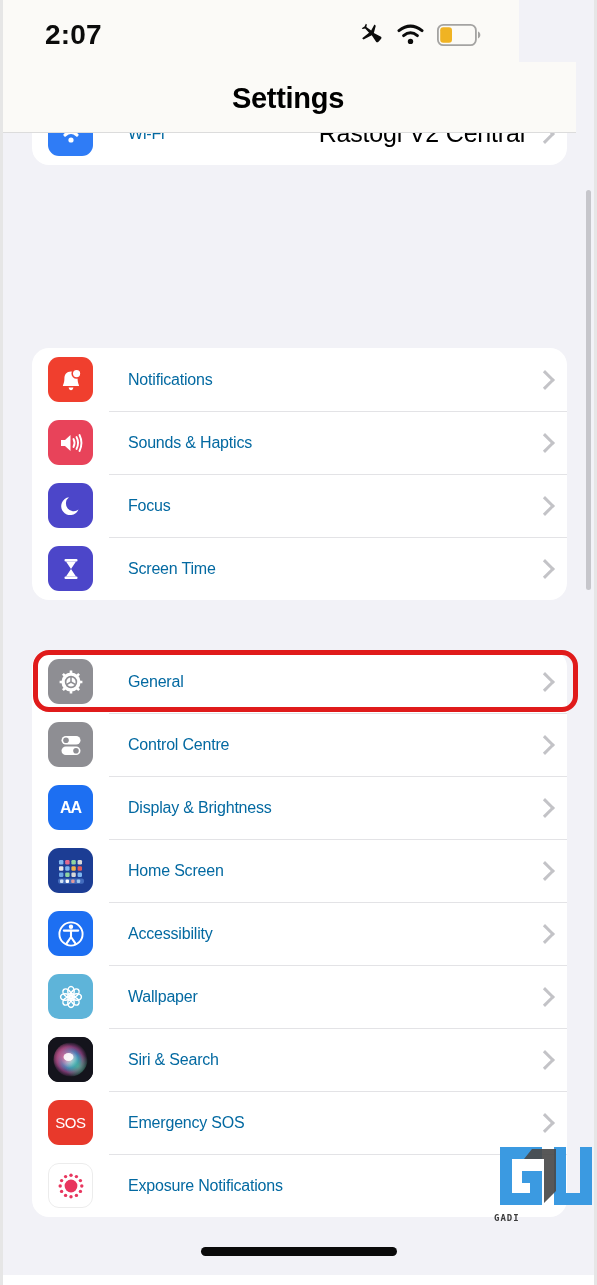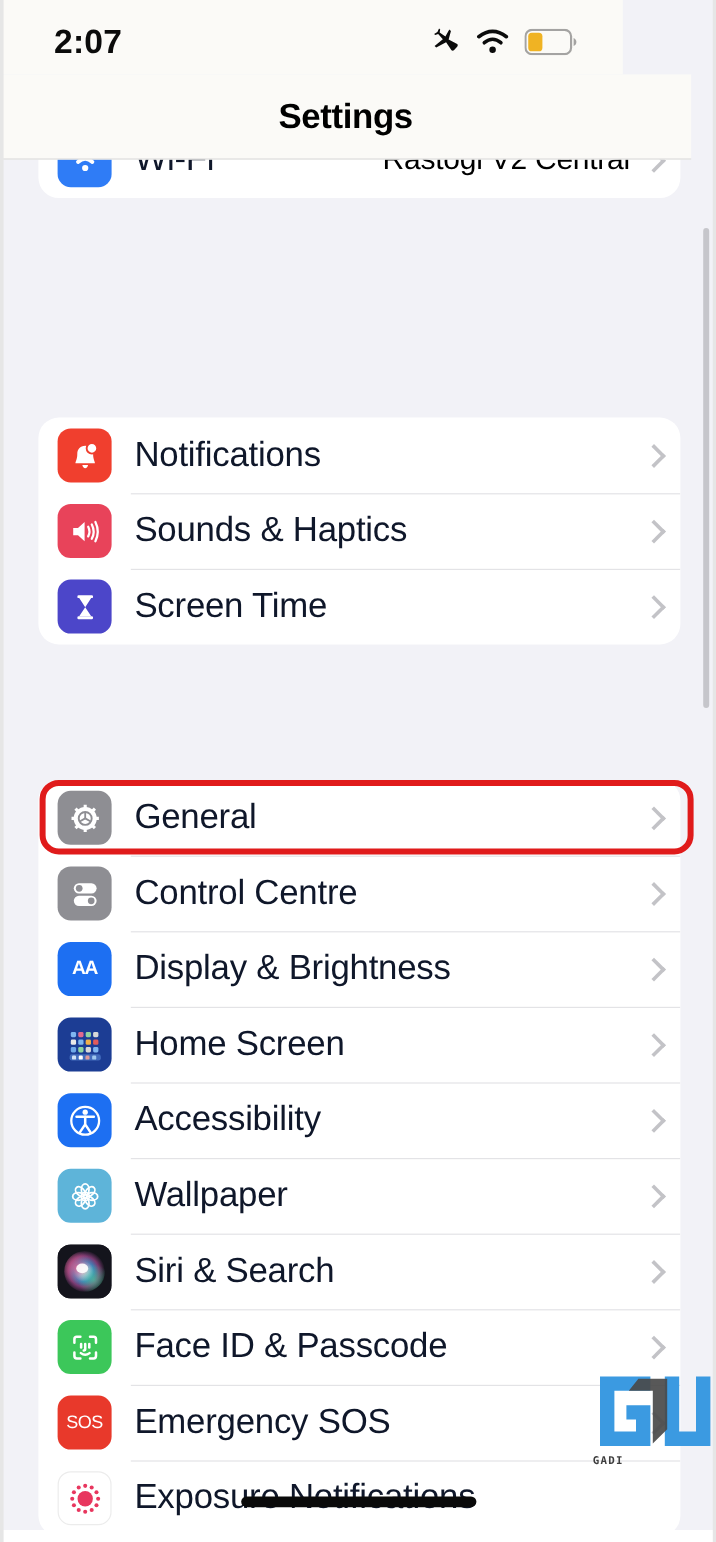--- a/index.html
+++ b/index.html
@@ -72,22 +72,22 @@
   }
   .icon-wrap {
     width:45px; height:45px;
     border-radius:11px;
     flex:0 0 45px;
     display:flex; align-items:center; justify-content:center;
     overflow:hidden;
     position:relative;
   }
   .row-label {
-    margin-left:19px;
-    font-size:29px; color:#0f172a;
+    margin-left:35px;
+    font-size:16px; color:#0369a1;
     letter-spacing:-0.2px;
     white-space:nowrap;
   }
   .row-right {
     margin-left:auto;
     display:flex; align-items:center;
     padding-right:18px;
     gap:13px;
   }
   .row-value {
@@ -215,20 +215,31 @@
       <div class="row">
         <div class="icon-wrap" style="background:#e8435a;">
           <svg width="30" height="30" viewBox="0 0 30 30">
             <path d="M5 12 L9 12 L14.5 7 L14.5 23 L9 18 L5 18 Z" fill="#fff"></path>
             <path d="M17.5 11 Q19.6 15 17.5 19" stroke="#fff" stroke-width="1.9" fill="none" stroke-linecap="round"></path>
             <path d="M20.5 9 Q23.6 15 20.5 21" stroke="#fff" stroke-width="1.9" fill="none" stroke-linecap="round"></path>
             <path d="M23.5 7 Q27.4 15 23.5 23" stroke="#fff" stroke-width="1.9" fill="none" stroke-linecap="round"></path>
           </svg>
         </div>
         <div class="row-label">Sounds &amp; Haptics</div>
+        <div class="row-right">
+          <span class="chev"></span>
+        </div>
+      </div>
+      <div class="row">
+        <div class="icon-wrap" style="background:#4c46c9;">
+          <svg width="30" height="30" viewBox="0 0 30 30">
+            <path d="M22.5 18.6 A9 9 0 1 1 13 6.2 A7.4 7.4 0 0 0 22.5 18.6 Z" fill="#fff"></path>
+          </svg>
+        </div>
+        <div class="row-label">Focus</div>
         <div class="row-right">
           <span class="chev"></span>
         </div>
       </div>
       <div class="row">
         <div class="icon-wrap" style="background:#4c46c9;">
           <svg width="30" height="30" viewBox="0 0 30 30">
             <rect x="8.5" y="5" width="13" height="2.4" fill="#fff" rx="1"></rect>
             <rect x="8.5" y="22.6" width="13" height="2.4" fill="#fff" rx="1"></rect>
             <path d="M10 7.4 L20 7.4 L15 15 L20 22.6 L10 22.6 L15 15 Z" fill="#fff"></path>
@@ -381,40 +392,20 @@
             <circle cx="22.5" cy="22.5" r="17" fill="url(#siriGreen)"></circle>
             <ellipse cx="20.5" cy="20" rx="5" ry="4" fill="#ffffff" opacity="0.9"></ellipse>
           </svg>
         </div>
         <div class="row-label">Siri &amp; Search</div>
         <div class="row-right">
           <span class="chev"></span>
         </div>
       </div>
       <div class="row">
-        <div class="icon-wrap" style="background:#3cc75a;">
-          <svg width="32" height="32" viewBox="0 0 32 32">
-            <g fill="none" stroke="#fff" stroke-width="2.1" stroke-linecap="round">
-              <path d="M7 12 L7 9 Q7 7 9 7 L12 7"></path>
-              <path d="M20 7 L23 7 Q25 7 25 9 L25 12"></path>
-              <path d="M25 20 L25 23 Q25 25 23 25 L20 25"></path>
-              <path d="M12 25 L9 25 Q7 25 7 23 L7 20"></path>
-              <line x1="12.6" y1="13" x2="12.6" y2="16"></line>
-              <line x1="19.4" y1="13" x2="19.4" y2="16"></line>
-              <path d="M16 13 L16 17.4 Q16 18.4 14.8 18.4"></path>
-              <path d="M12.4 20.6 Q16 23.4 19.6 20.6"></path>
-            </g>
-          </svg>
-        </div>
-        <div class="row-label">Face ID &amp; Passcode</div>
-        <div class="row-right">
-          <span class="chev"></span>
-        </div>
-      </div>
-      <div class="row">
         <div class="icon-wrap" style="background:#e8392b;">
           <span style="color:#fff;font-size:15px;font-weight:normal;letter-spacing:-0.4px;font-family:'Liberation Sans',sans-serif;">SOS</span>
         </div>
         <div class="row-label">Emergency SOS</div>
         <div class="row-right">
           <span class="chev"></span>
         </div>
       </div>
       <div class="row">
         <div class="icon-wrap" style="background:#ffffff;border:1px solid #ececec;">

